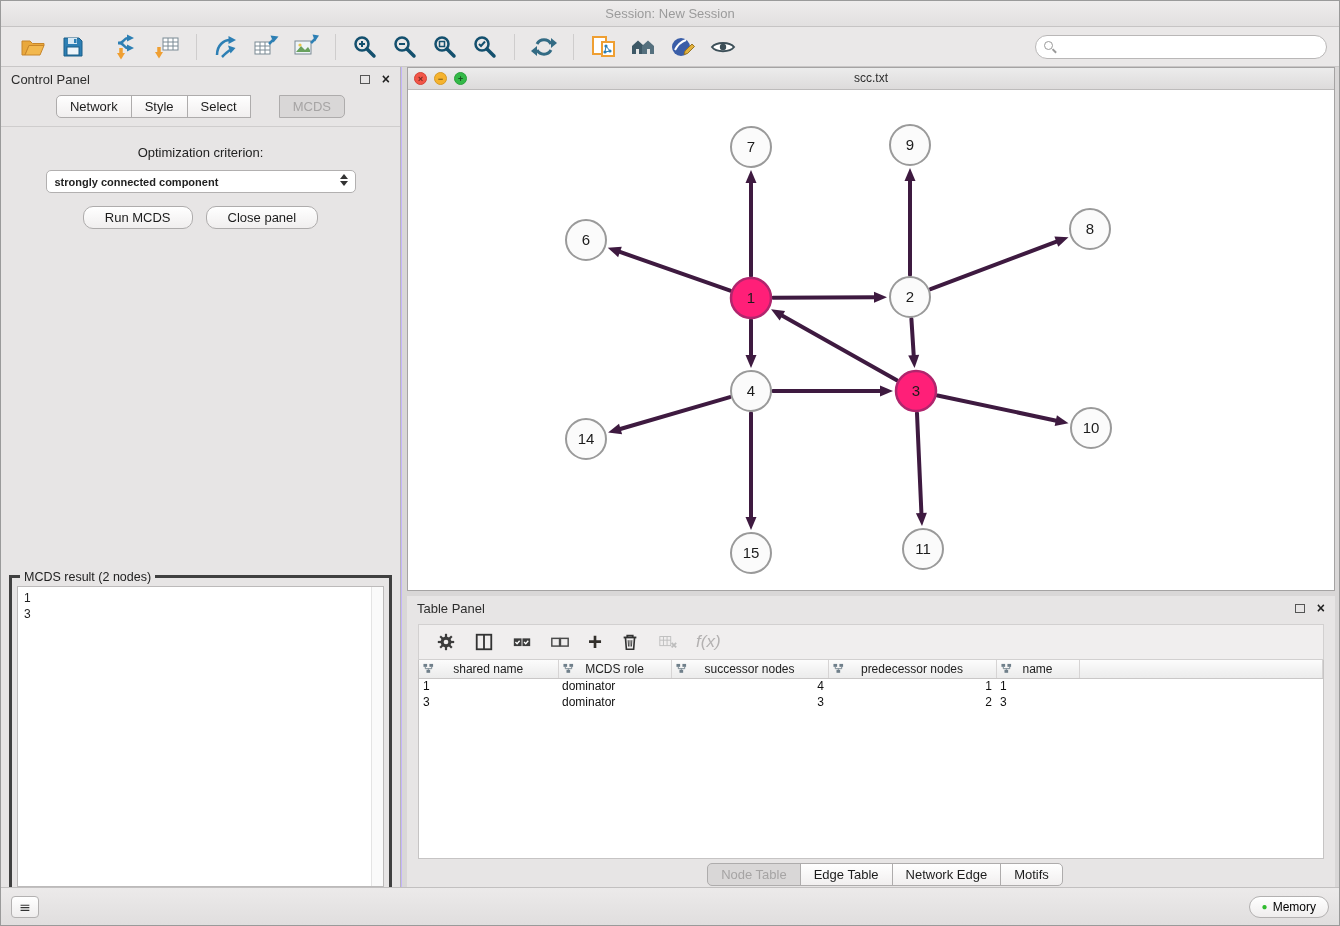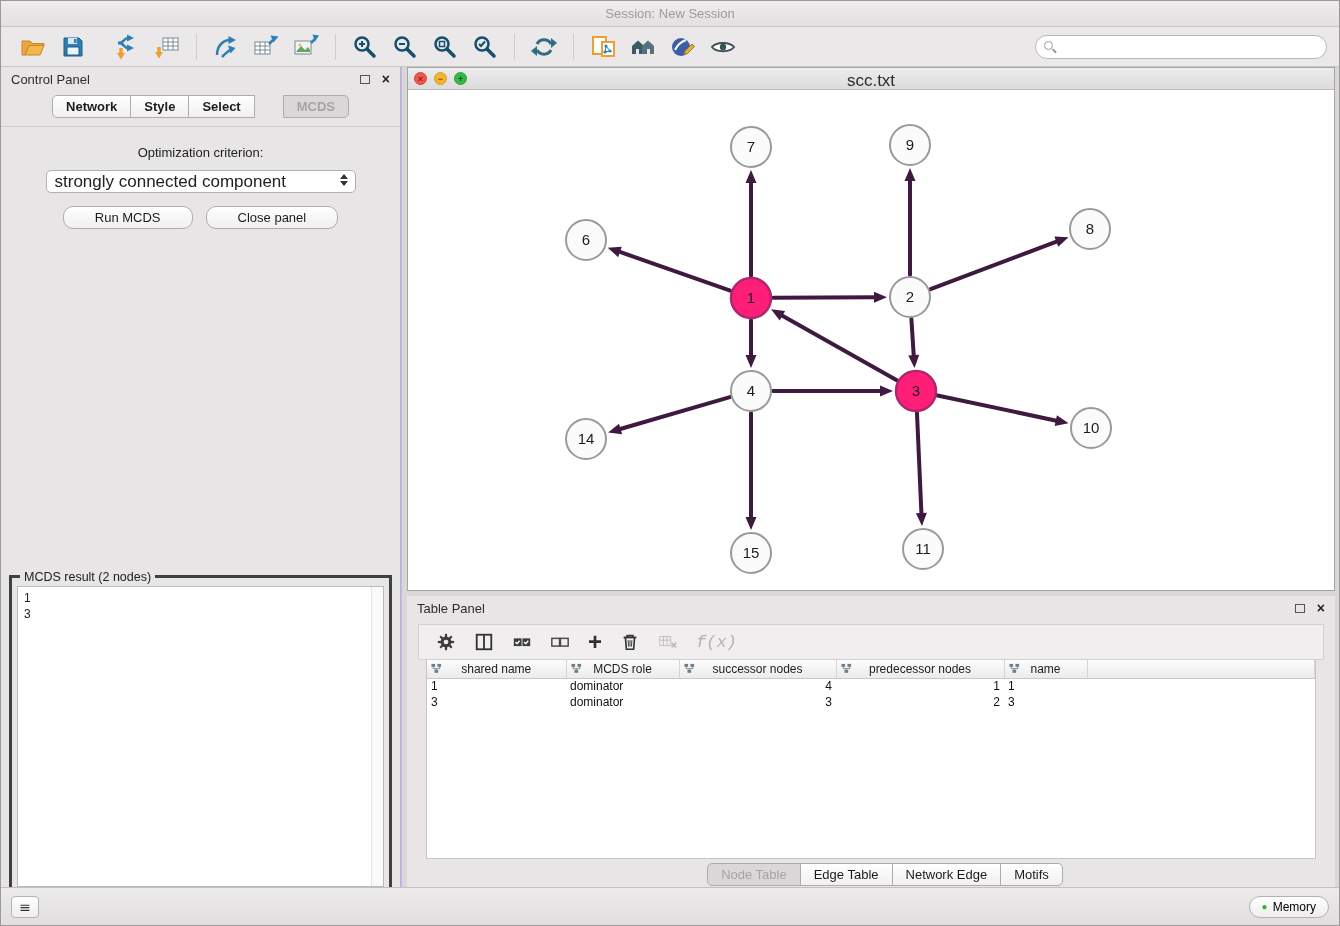--- a/index.html
+++ b/index.html
@@ -21,65 +21,65 @@
                       font-size:13px; font-family:"Liberation Sans",sans-serif; background:#fff; outline:none; }
   .mag { position:absolute; left:9px; top:6px; width:9px; height:9px; border:1.5px solid #9a9a9a; border-radius:50%; }
   .mag::after { content:""; position:absolute; left:7px; top:8px; width:5px; height:1.5px; background:#9a9a9a; transform:rotate(45deg); }
 
   
   .cpanel { position:absolute; left:0; top:66px; width:400px; height:822px; background:#e7e5e5; border-right:1px solid #b9b7b7; }
   .phead { height:24px; display:flex; align-items:center; padding:0 10px; font-size:13px; color:#2d2d2d; }
   .phead .spacer { flex:1; }
   .float-box { width:10px; height:9px; border:1.5px solid #555; margin-right:12px; cursor:pointer; }
   .pclose { font-weight:bold; font-size:14px; color:#222; cursor:pointer; line-height:1; }
-  .ptabs { display:flex; justify-content:center; padding:4px 0 8px; border-bottom:1px solid #cfcdcd;font-weight:bold; }
+  .ptabs { display:flex; justify-content:center; padding:4px 0 8px; border-bottom:1px solid #cfcdcd; }
   .seg { border:1px solid #aeacac; background:linear-gradient(#ffffff,#f1efef); padding:3px 13px; font-size:13px;
          margin-left:-1px; cursor:pointer; color:#1c1c1c; }
   .seg.first { border-radius:5px 0 0 5px; margin-left:0; }
   .seg.last { border-radius:0 5px 5px 0; }
   .seg.active { background:#d9d7d7; color:#a6a4a4;margin-left:28px; }
   .cpbody { position:relative; height:calc(100% - 57px); }
   .optlabel { text-align:center; margin-top:18px; font-size:13px; }
   .combo { width:310px; height:23px; margin:10px auto 0; background:#fff; border:1px solid #b2b0b0; border-radius:5px;
            display:flex; align-items:center; padding:0 8px; cursor:pointer; position:relative; }
-  .combo .val { font-size:17px; }
+  .combo .val { font-size:11px;font-weight:bold; }
   .stepper { position:absolute; right:7px; top:3px; display:flex; flex-direction:column; gap:2px; }
   .stepper i { display:block; width:0; height:0; border-left:4px solid transparent; border-right:4px solid transparent; }
   .stepper i.up { border-bottom:5px solid #333; }
   .stepper i.dn { border-top:5px solid #333; }
   .btnrow { display:flex; justify-content:center; gap:13px; margin-top:13px; }
-  .macbtn { border:1px solid #aeacac; background:linear-gradient(#ffffff,#f0eeee); border-radius:10px; padding:3px 31px;
+  .macbtn { border:1px solid #aeacac; background:linear-gradient(#ffffff,#f0eeee); border-radius:10px; padding:3px 21px;
             font-size:13px; font-family:"Liberation Sans",sans-serif; cursor:pointer; color:#1c1c1c; }
   .resultbox { position:absolute; left:8px; right:8px; top:430px; bottom:14px; border:3px solid #404040; }
   .resultbox .legend { position:absolute; top:-8px; left:8px; background:#e7e5e5; padding:0 4px; font-size:12.5px; }
   .resultarea { position:absolute; left:5px; right:5px; top:8px; bottom:6px; background:#fff; border:1px solid #bcbaba;
                 font-size:12px; padding:3px 6px; line-height:16px; overflow:hidden; }
   .resultarea .sbtrack { position:absolute; right:0; top:0; bottom:0; width:12px; border-left:1px solid #e4e4e4; background:#fafafa; }
 
   
   .mdi { position:absolute; left:401px; top:66px; right:0; bottom:38px; background:#d9d7d7; }
 
   
   .netwin { position:absolute; left:5px; top:0; width:928px; height:524px; background:#fff; border:1px solid #a5a3a3; }
   .nethead { position:relative; height:22px; background:linear-gradient(#ececec,#dddbdb); border-bottom:1px solid #bdbbbb; }
-  .nettitle { position:absolute; left:0; right:0; top:3px; text-align:center; font-size:17px; color:#2d2d2d; }
+  .nettitle { position:absolute; left:0; right:0; top:3px; text-align:center; font-size:12px; color:#2d2d2d; }
   .tl { position:absolute; top:4px; width:13px; height:13px; border-radius:50%; cursor:pointer; text-align:center;
         font-size:9px; line-height:13px; color:rgba(0,0,0,0.55); font-weight:bold; }
   .tl.red { left:6px; background:#f25648; border:0.5px solid #d44237; }
   .tl.yellow { left:26px; background:#f5b32e; border:0.5px solid #d79a25; }
   .tl.green { left:46px; background:#34b948; border:0.5px solid #2aa13c; }
   .netcanvas { display:block; background:#fff; }
 
   
   .tpanel { position:absolute; left:5px; top:529px; width:928px; height:293px; background:#e7e5e5; display:flex; flex-direction:column;justify-content:space-between; }
   .ttoolbar { height:36px; margin:4px 11px 0; border:1px solid #d2d0d0; background:#f0eeee; display:flex; align-items:center; padding:0 8px; }
   .ti { margin:0 9px; cursor:pointer; display:flex; align-items:center; }
   .ti.plus { font-size:24px; font-weight:bold; color:#33302c; line-height:20px; }
-  .ti.fx { font-family:Liberation Mono, monospace; font-style:italic; font-size:17px; color:#b3b1b1; cursor:default; }
-  .tablewrap { flex:1; margin:0 19px; background:#fff; border:1px solid #c6c4c4; border-top:none; overflow:hidden; }
+  .ti.fx { font-family:Liberation Sans, sans-serif; font-style:italic; font-size:17px; color:#b3b1b1; cursor:default; }
+  .tablewrap { flex:1; margin:0 11px; background:#fff; border:1px solid #c6c4c4; border-top:none; overflow:hidden; }
   table.grid { border-collapse:collapse; table-layout:fixed; width:100%; }
   table.grid th { height:18px; background:linear-gradient(#fcfcfc,#ebebeb); border-right:1px solid #d6d4d4; border-bottom:1px solid #c9c7c7;
                   font-size:12px; font-weight:normal; color:#222; position:relative; text-align:center; }
   table.grid th .hico { position:absolute; left:4px; top:3px; }
   table.grid td { height:16px; font-size:12px; padding:0 4px; color:#111; }
   td.num { text-align:right; padding-right:10px; }
   .ttabs { height:30px; display:flex; align-items:center; justify-content:center; }
 
   
   .statusbar { position:absolute; left:0; bottom:0; width:100%; height:38px; background:linear-gradient(#eceaea,#e0dede);

